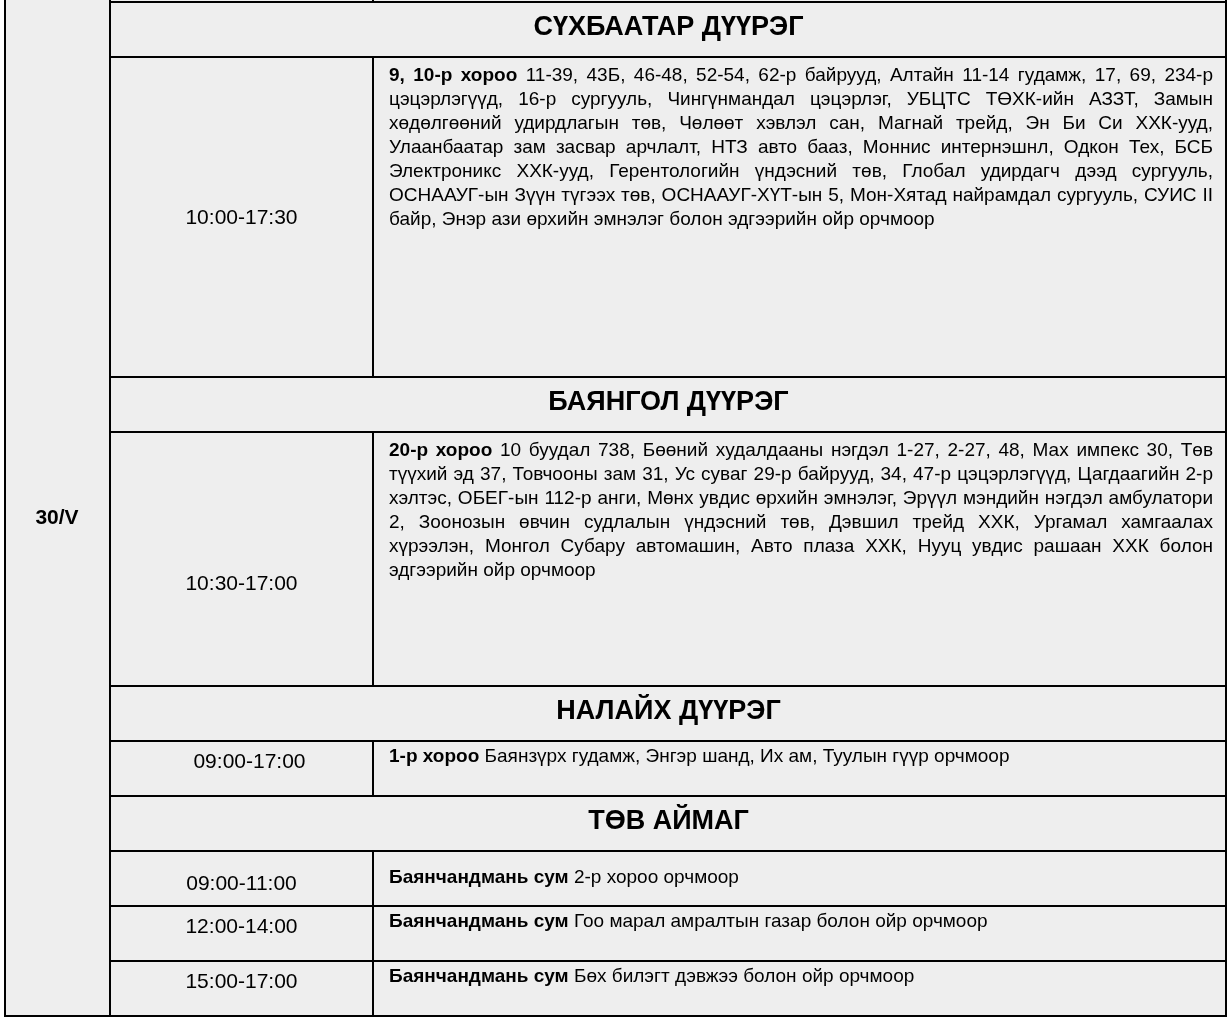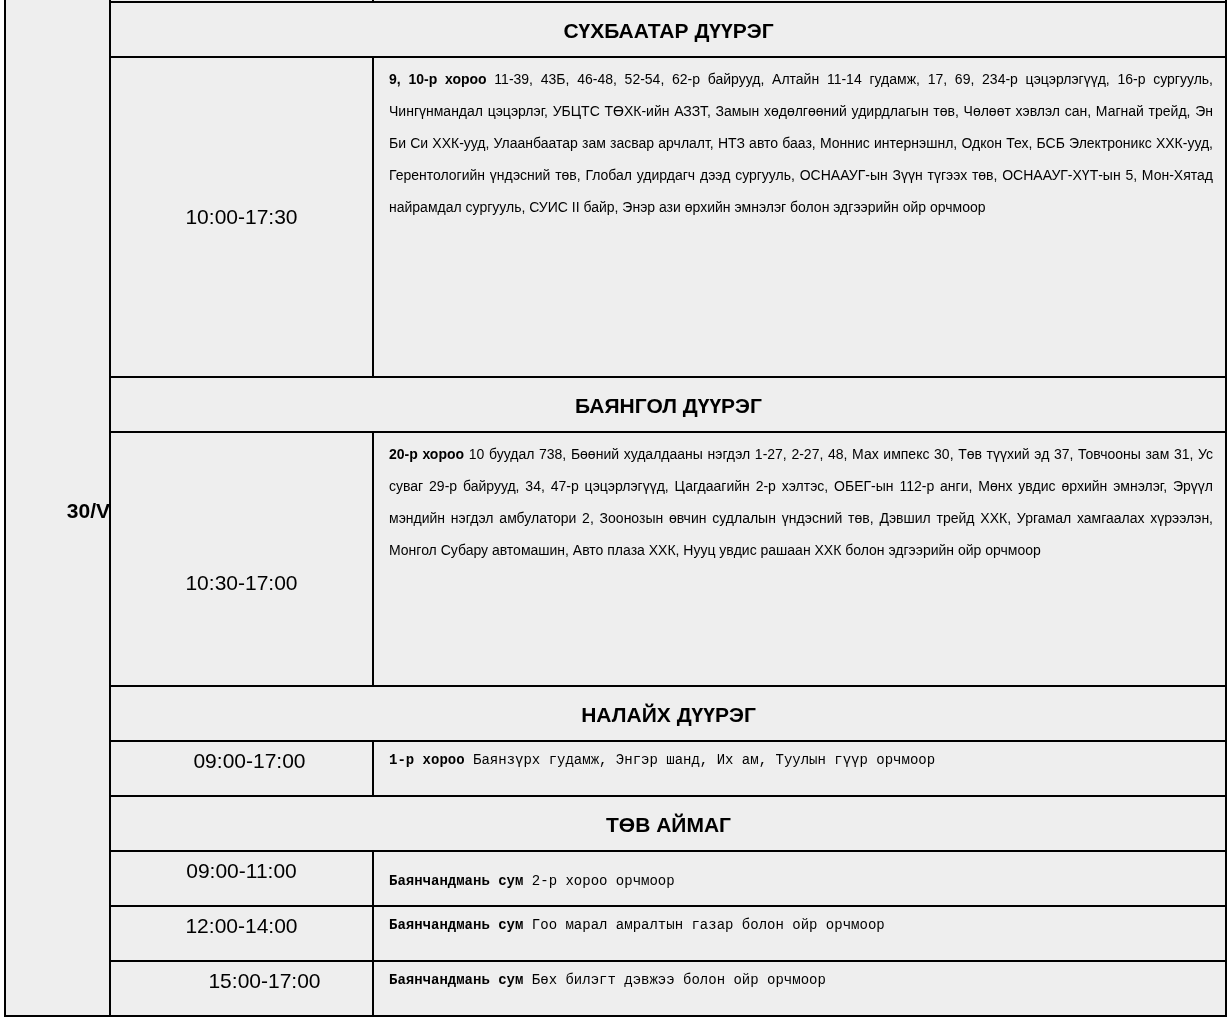--- a/index.html
+++ b/index.html
@@ -21,38 +21,38 @@
     display: flex; align-items: center;
   }
   .date {
     font-weight: bold; font-size: 21px;
     justify-content: center;
   }
   .time {
     font-size: 21px; justify-content: center;
   }
   .section {
-    font-weight: bold; font-size: 21px;
-    justify-content: center; align-items: flex-start; padding-top: 17px;
+    font-weight: bold; font-size: 27px;
+    justify-content: center; align-items: flex-start; padding-top: 9px;
   }
   .desc {
-    font-size: 14px; line-height: 32px;
+    font-size: 19px; line-height: 24px;
     padding: 6px 14px 0 16px; align-items: flex-start;
     text-align: justify;
   }
-  .desc.single { text-align: center; font-family: Liberation Mono, monospace; }
+  .desc.single { text-align: center; }
   .time.top { align-items: flex-start; padding-top: 8px; }
   .desc b { font-weight: bold; }
 </style>
 </head>
 <body>
 
 <div id="sheet">
 
-  <div class="cell date" style="left:0; top:2px; width:106px; height:1017px;justify-content:flex-end;">
+  <div class="cell date" style="left:0; top:8px; width:106px; height:1017px;">
     <span>30/V</span>
   </div>
 
   <div class="cell section" style="left:106px; top:2px; width:1117px; height:55px;">
     <span>СҮХБААТАР ДҮҮРЭГ</span>
   </div>
   <div class="cell time" style="left:106px; top:57px; width:263px; height:320px;">
     <span>10:00-17:30</span>
   </div>
   <div class="cell desc" style="left:369px; top:57px; width:854px; height:320px;">
@@ -76,35 +76,35 @@
     <span>09:00-17:00</span>
   </div>
   <div class="cell desc single" style="left:369px; top:741px; width:854px; height:55px; padding-top:3px;">
     <div><b>1-р хороо</b><span> Баянзүрх гудамж, Энгэр шанд, Их ам, Туулын гүүр орчмоор</span></div>
   </div>
 
   <div class="cell section" style="left:106px; top:796px; width:1117px; height:55px;">
     <span>ТӨВ АЙМАГ</span>
   </div>
 
-  <div class="cell time top" style="left:106px; top:851px; width:263px; height:55px;">
+  <div class="cell time top" style="left:106px; top:851px; width:263px; height:55px;align-items:center;">
     <span>09:00-11:00</span>
   </div>
   <div class="cell desc single" style="left:369px; top:851px; width:854px; height:73px; padding-top:14px;">
     <div><b>Баянчандмань сум</b><span> 2-р хороо орчмоор</span></div>
   </div>
 
   <div class="cell time top" style="left:106px; top:906px; width:263px; height:55px;">
     <span>12:00-14:00</span>
   </div>
   <div class="cell desc single" style="left:369px; top:906px; width:854px; height:55px; padding-top:3px;">
     <div><b>Баянчандмань сум</b><span> Гоо марал амралтын газар болон ойр орчмоор</span></div>
   </div>
 
-  <div class="cell time top" style="left:106px; top:961px; width:263px; height:55px;margin-left:23px;">
+  <div class="cell time top" style="left:106px; top:961px; width:263px; height:55px;">
     <span>15:00-17:00</span>
   </div>
   <div class="cell desc single" style="left:369px; top:961px; width:854px; height:55px; padding-top:3px;">
     <div><b>Баянчандмань сум</b><span> Бөх билэгт дэвжээ болон ойр орчмоор</span></div>
   </div>
 
   <div class="line" style="left:0; top:0; width:2px; height:1017px;"></div>
   <div class="line" style="left:105px; top:0; width:2px; height:1017px;"></div>
   <div class="line" style="left:1221px; top:0; width:2px; height:1017px;"></div>
 

